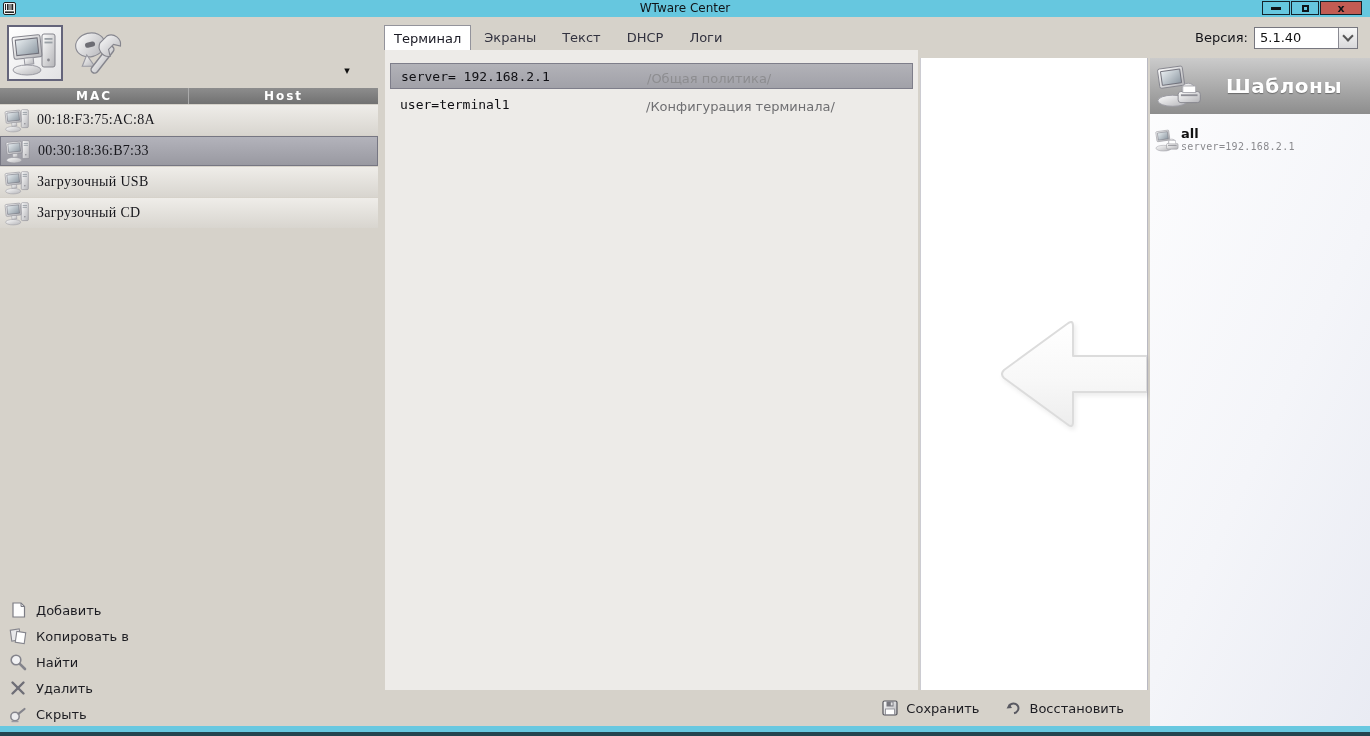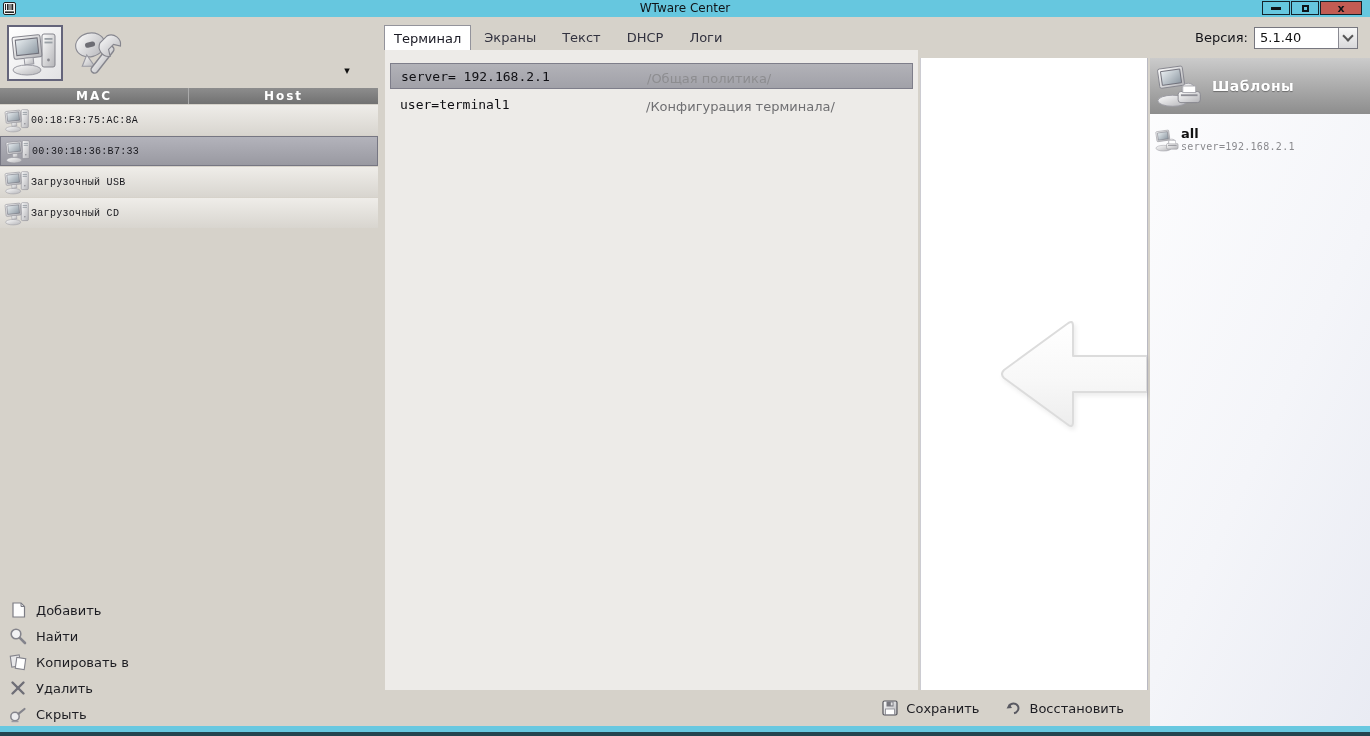--- a/index.html
+++ b/index.html
@@ -49,22 +49,22 @@
   .lp-header .hcell:first-child{width:189px;border-right:1px solid #aaa;}
   .lp-header .hcell:last-child{flex:1;}
   .lp-rows{position:absolute;left:0;top:105px;width:378px;}
   .trow{
     position:relative;height:30px;margin-bottom:1px;display:flex;align-items:center;
     background:linear-gradient(#efede9,#d8d5cf);box-sizing:border-box;
   }
   .trow.selected{background:linear-gradient(#b3b3bb,#9999a1);border:1px solid #767682;}
   .trow .cicon{width:27px;height:26px;margin-left:4px;flex:0 0 auto;}
   .trow .tlabel{
-    font-family:Liberation Mono, monospace;
-    font-size:10px;color:#17171c;letter-spacing:.3px;white-space:nowrap;
+    margin-left:6px;font-family:Liberation Serif, serif;
+    font-size:14px;color:#17171c;letter-spacing:.3px;white-space:nowrap;
   }
   .lp-actions{position:absolute;left:0;top:597px;width:378px;}
   .action{height:26px;display:flex;align-items:center;padding-left:9px;cursor:default;}
   .action .aicon{width:18px;height:18px;flex:0 0 auto;}
   .action .alabel{margin-left:9px;font-size:13px;color:#1d1d22;}
   
   .tabbar{position:absolute;left:384px;top:25px;right:0;height:25px;display:flex;align-items:flex-end;}
   .tab{
     height:25px;line-height:25px;padding:0 13px;font-size:13px;color:#32323f;
     box-sizing:border-box;white-space:nowrap;
@@ -122,21 +122,21 @@
   .right-panel{
     position:absolute;left:1150px;top:58px;width:220px;height:668px;
     background:linear-gradient(115deg,#fdfdfe 0%,#f4f5f9 55%,#e9ebf3 100%);
   }
   .rp-header{
     height:56px;background:linear-gradient(#cbcbcb,#8d8d8d);
     display:flex;align-items:center;padding-left:6px;box-sizing:border-box;
   }
   .rp-header .rpicon{width:48px;height:48px;flex:0 0 auto;}
   .rp-header .rptitle{
-    margin-left:8px;font-size:14px;font-weight:bold;color:#ffffff;
+    margin-left:22px;font-size:20px;font-weight:bold;color:#ffffff;
     text-shadow:0 1px 1px rgba(0,0,0,.35);letter-spacing:.5px;
   }
   .rp-item{position:relative;margin-top:12px;height:36px;}
   .rp-item .rpitem-icon{position:absolute;left:5px;top:2px;width:25px;height:25px;}
   .rp-item .rpname{position:absolute;left:31px;top:0;font-size:13px;font-weight:bold;color:#111;}
   .rp-item .rpdetail{
     position:absolute;left:31px;top:15px;
     font-family:"DejaVu Sans Mono","Liberation Mono",monospace;
     font-size:10px;color:#8a8a8e;letter-spacing:.3px;white-space:nowrap;
   }
@@ -314,29 +314,29 @@
 
   <div class="lp-actions">
     <div class="action">
       <svg class="aicon">
           <use href="#icon-newdoc"></use>
         </svg>
       <span class="alabel">Добавить</span>
     </div>
     <div class="action">
       <svg class="aicon">
-          <use href="#icon-search"></use>
-        </svg>
-      <span class="alabel">Найти</span>
+          <use href="#icon-copy"></use>
+        </svg>
+      <span class="alabel">Копировать в</span>
     </div>
     <div class="action">
       <svg class="aicon">
-          <use href="#icon-copy"></use>
-        </svg>
-      <span class="alabel">Копировать в</span>
+          <use href="#icon-search"></use>
+        </svg>
+      <span class="alabel">Найти</span>
     </div>
     <div class="action">
       <svg class="aicon">
           <use href="#icon-delete"></use>
         </svg>
       <span class="alabel">Удалить</span>
     </div>
     <div class="action">
       <svg class="aicon">
           <use href="#icon-hide"></use>

